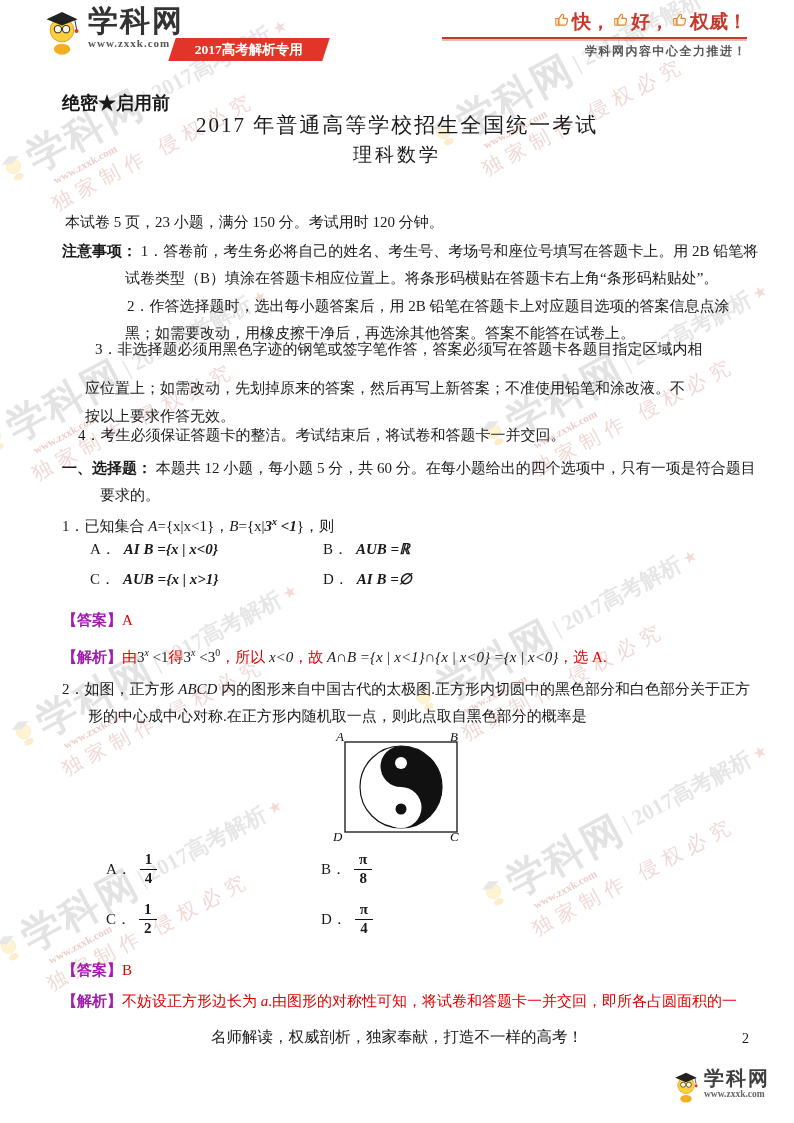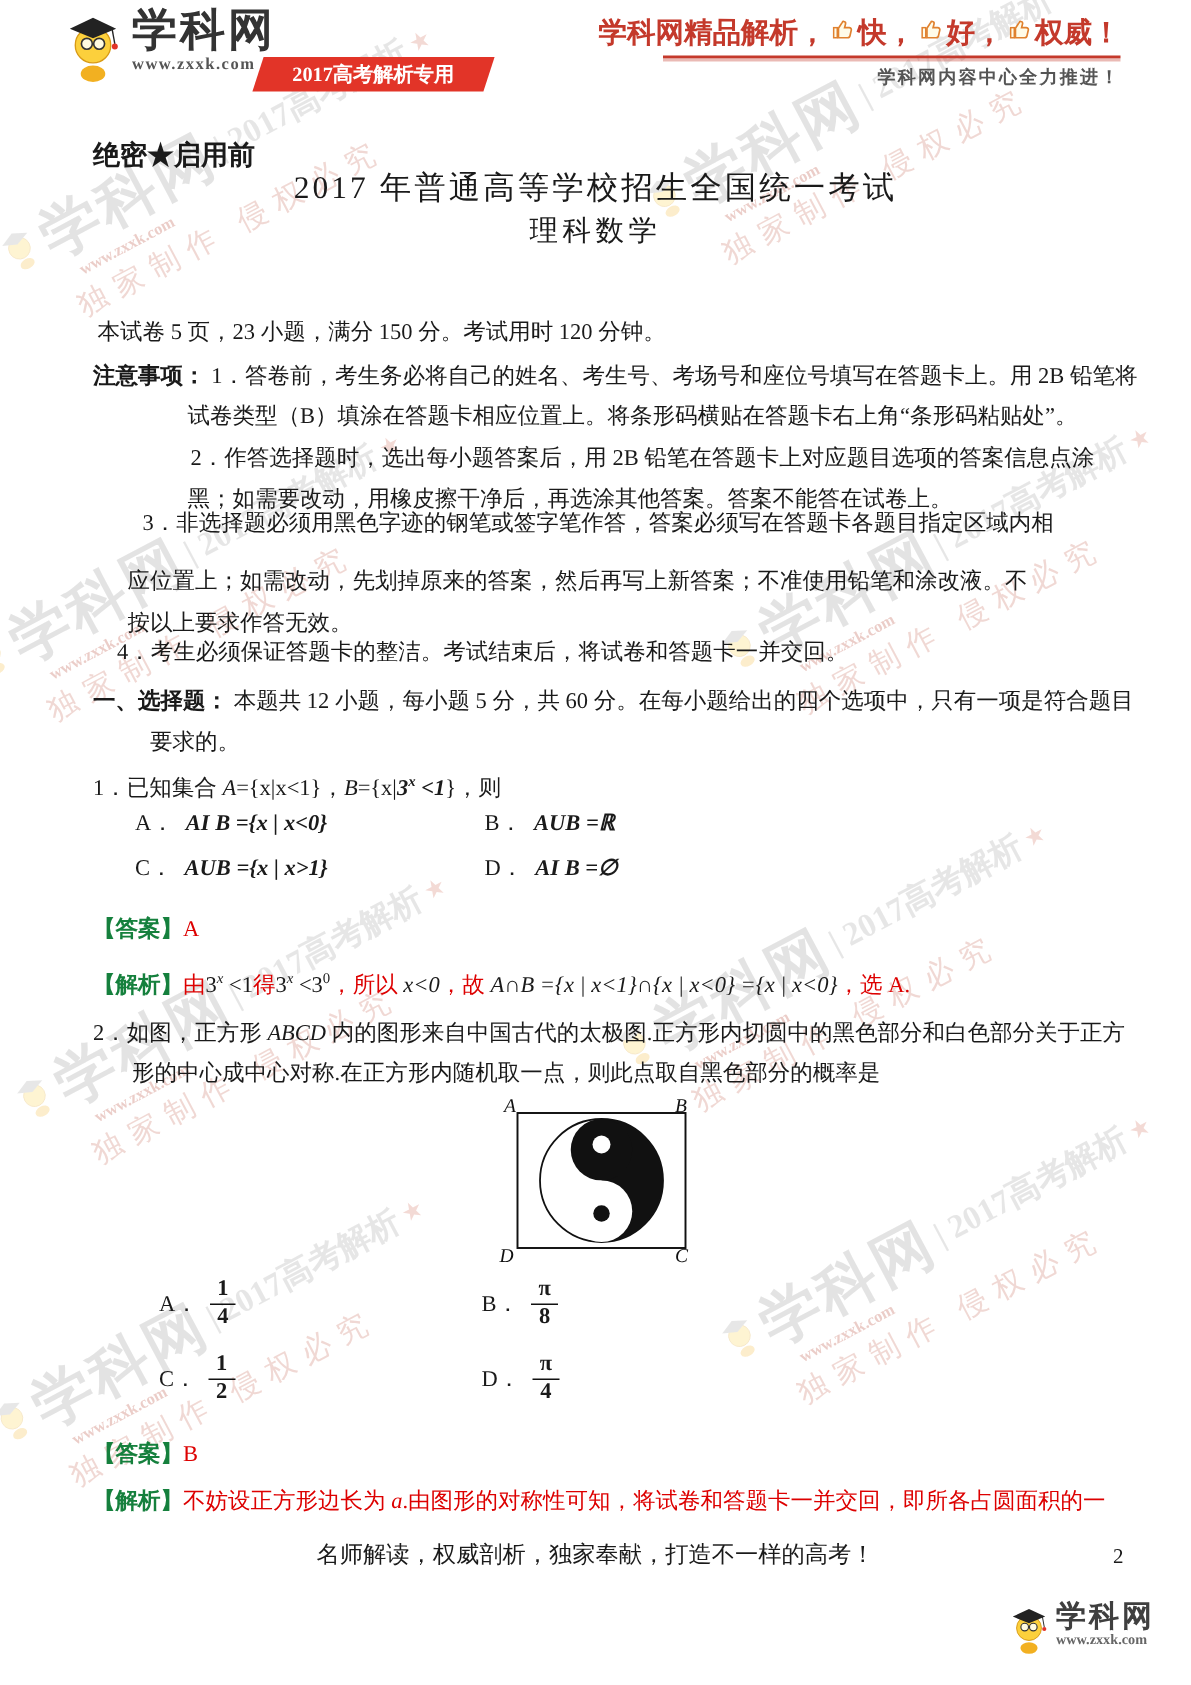--- a/index.html
+++ b/index.html
@@ -13,21 +13,21 @@
   .wm-tag{font-size:22px;color:#cfcfcf;font-weight:bold;}
   .wm-star{font-size:16px;color:#e8b6ad;}
   .wm-url{font-size:11px;color:#d89c93;margin:-4px 0 2px 42px;font-weight:bold;}
   .wm-notice{font-size:20px;color:#e2b3aa;letter-spacing:7px;margin-left:30px;}
   
   .abs{position:absolute;z-index:2;}
   .tline{position:absolute;z-index:2;font-size:15px;line-height:22px;white-space:nowrap;}
   .center{left:0;right:0;text-align:center;}
   .red{color:#dd0000;}
   .redit{color:#dd0000;font-style:italic;}
-  .redbold{color:#15803d;font-weight:bold;}
+  .redbold{color:#a21caf;font-weight:bold;}
   .cn{}
   .cnbold{font-weight:bold;}
   .math{font-family:Liberation Serif, serif;}
   .mathit{font-style:italic;font-family:"Liberation Serif","DejaVu Serif",serif;}
   .mathbold{font-style:italic;font-weight:bold;font-family:"Liberation Serif","DejaVu Serif",serif;}
   .sup{vertical-align:super;font-size:66%;}
   .supi{vertical-align:super;font-size:66%;font-style:italic;}
   .supb{vertical-align:super;font-size:66%;font-style:italic;font-weight:bold;}
   
   #logo{left:42px;top:6px;display:flex;align-items:flex-start;gap:6px;}
@@ -224,21 +224,20 @@
     <span class="brand-txt">学科网</span>
     <span class="brand-url">www.zxxk.com</span>
   </span>
 </div>
 
 <div id="banner" class="abs">
   <span>2017高考解析专用</span>
 </div>
 
 <div id="slogan" class="abs">
-  <span>学科网精品解析，</span>
   <span class="thumb"><svg width="17" height="17" viewBox="0 0 24 24">
         <rect x="2.5" y="10.5" width="3.4" height="9.5" fill="#fffbe8" stroke="#e0812f" stroke-width="1.4"></rect>
         <path d="M7 20h8.5c1.2 0 2.2-.8 2.4-2l1.2-5.2c.3-1.2-.7-2.3-1.9-2.3h-4.4l.9-3.6c.2-1-.4-2-1.4-2.2-.7-.2-1.4.2-1.7.8L7 11z" fill="#fffbe8" stroke="#e0812f" stroke-width="1.6"></path>
       </svg></span>
   <span>快，</span>
   <span class="thumb"><svg width="17" height="17" viewBox="0 0 24 24">
         <rect x="2.5" y="10.5" width="3.4" height="9.5" fill="#fffbe8" stroke="#e0812f" stroke-width="1.4"></rect>
         <path d="M7 20h8.5c1.2 0 2.2-.8 2.4-2l1.2-5.2c.3-1.2-.7-2.3-1.9-2.3h-4.4l.9-3.6c.2-1-.4-2-1.4-2.2-.7-.2-1.4.2-1.7.8L7 11z" fill="#fffbe8" stroke="#e0812f" stroke-width="1.6"></path>
       </svg></span>
   <span>好，</span>

